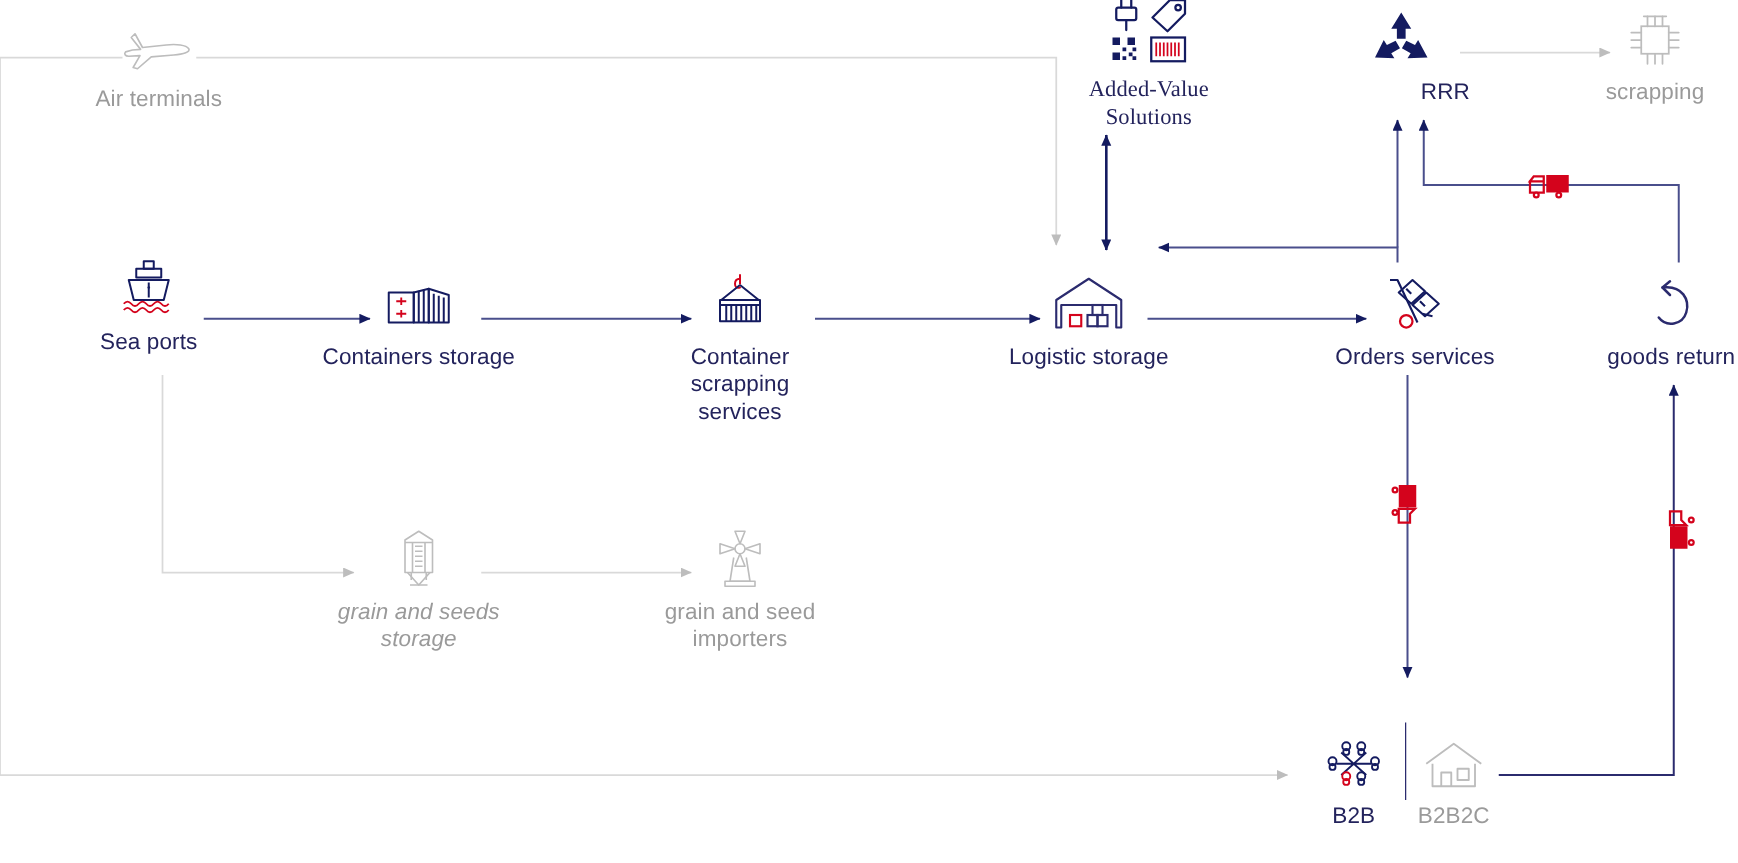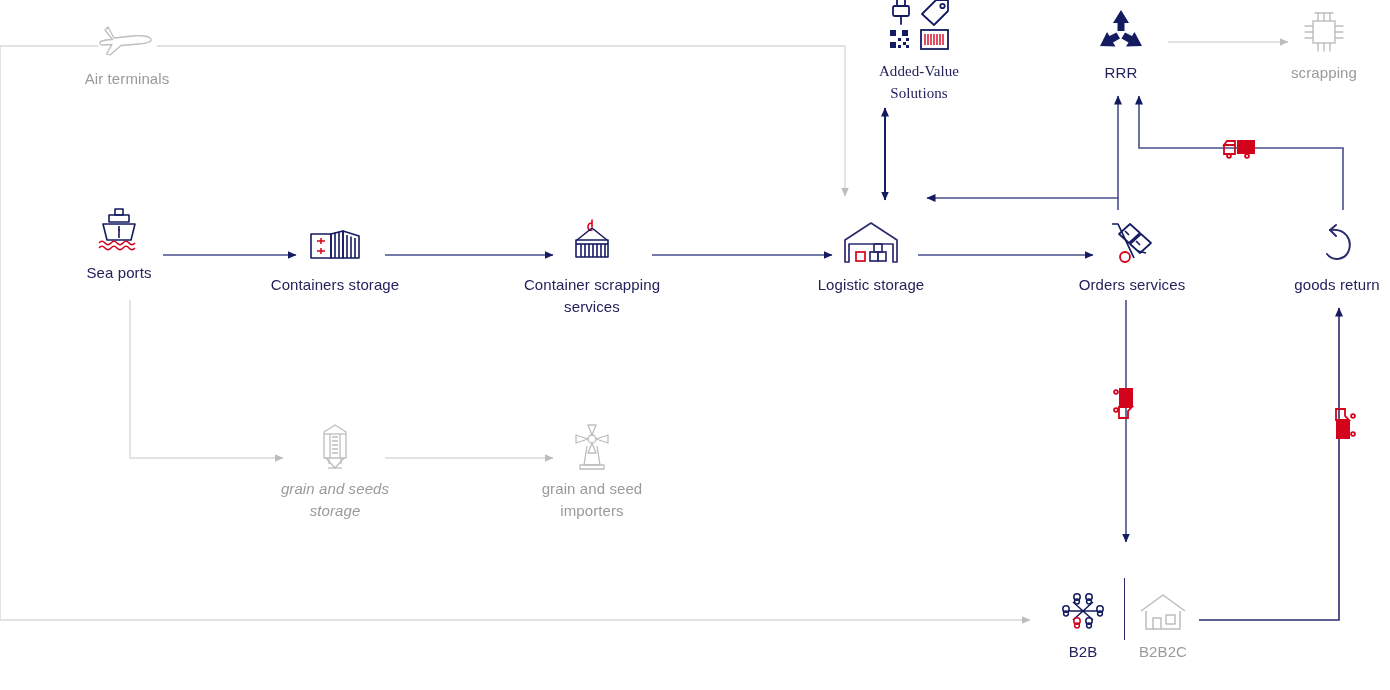--- a/index.html
+++ b/index.html
@@ -31,21 +31,21 @@
     transform: translateX(-75px);
   }
   .node .glyph {
     height: 52px;
     display: flex;
     align-items: flex-end;
     justify-content: center;
   }
   .node .label {
     margin-top: 6px;
-    font-size: 15px;
+    font-size: 18px;
     line-height: 22px;
     color: #23235c;
     letter-spacing: 0.1px;
   }
   .node.muted .label {
     color: #9a9a9a;
   }
   .node.wide { width: 190px; transform: translateX(-95px); }
   .node.narrow { width: 110px; transform: translateX(-55px); }
   .pair-divider {
@@ -166,21 +166,21 @@
 
         <rect x="37" y="32" width="27" height="19" fill="none" stroke="#141b60" stroke-width="1.8"></rect>
         <g stroke="#d4031c" stroke-width="1.4">
           <path d="M41,36 L41,47 M44,36 L44,47 M47,36 L47,47 M50,36 L50,47 M53,36 L53,47 M56,36 L56,47 M59,36 L59,47"></path>
         </g>
       </svg>
     </div>
     <div class="label">Added-Value Solutions</div>
   </div>
 
-  <div class="node narrow" style="left:1121px; top:4px;">
+  <div class="node narrow" style="left:1121px; top:4px;text-align:right;">
     <div class="glyph">
       <svg width="50" height="48" viewBox="0 0 50 48">
         <g fill="#141b60">
           <path d="M25,2 L33,15 L28.5,15 L28.5,23 L21.5,23 L21.5,15 L17,15 Z"></path>
           <path d="M4,38 L11,24 L13.5,28 L20.5,24.5 L24,30.5 L17,34.5 L19.5,38.5 Z"></path>
           <path d="M46,38 L30,38.5 L32.5,34.5 L25.5,30.5 L29,24.5 L36,28 L38.5,24 Z"></path>
         </g>
       </svg>
     </div>
     <div class="label">RRR</div>

